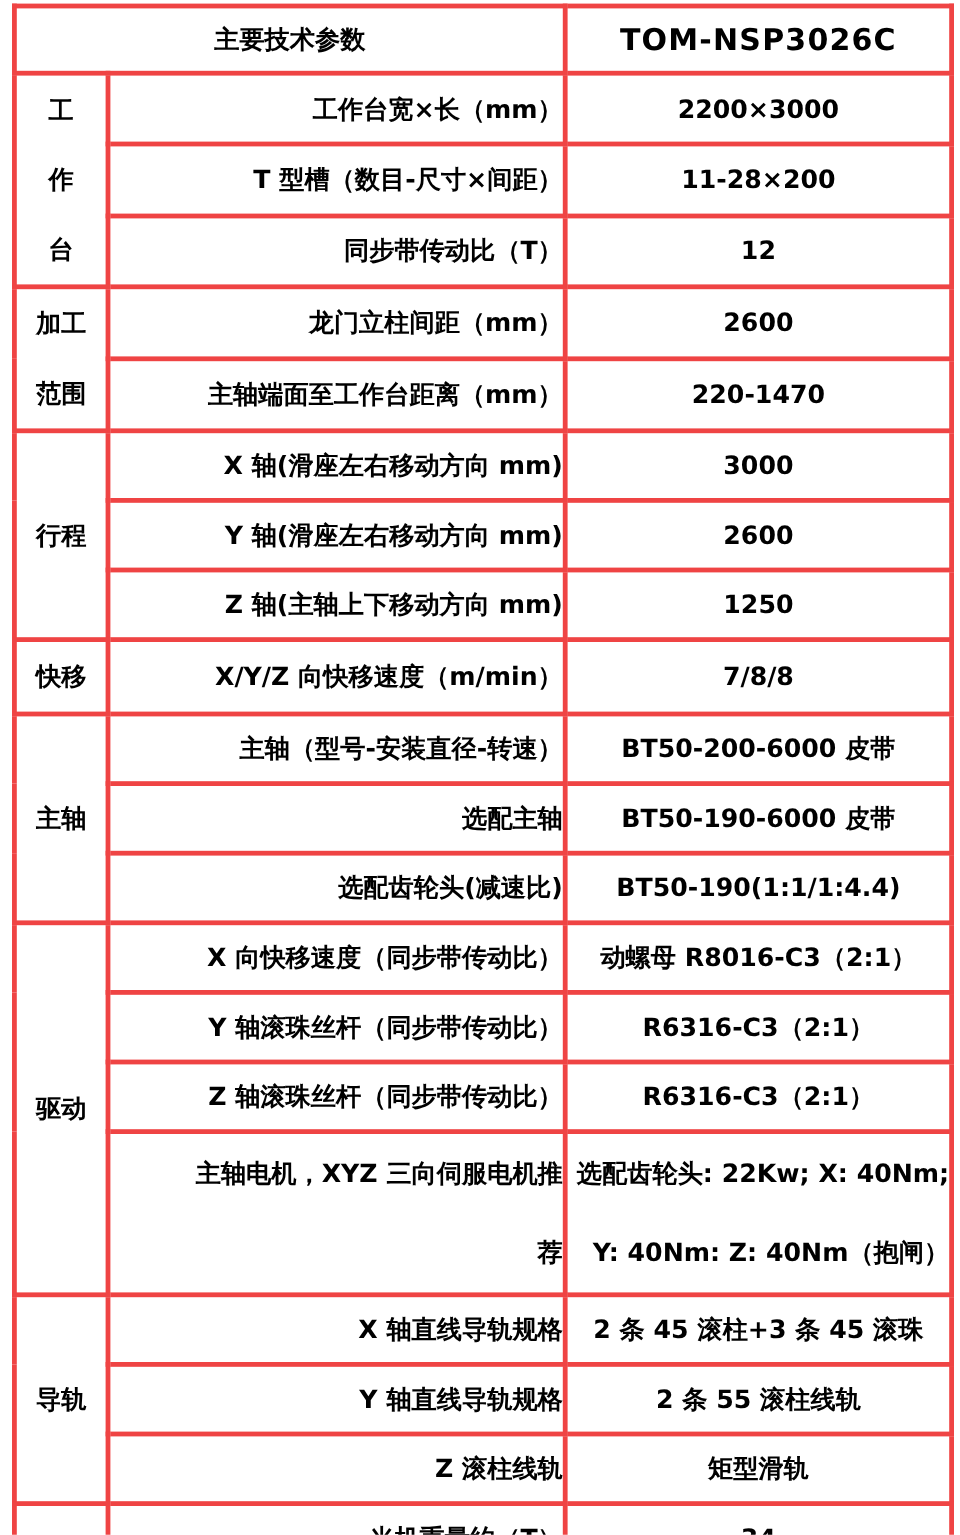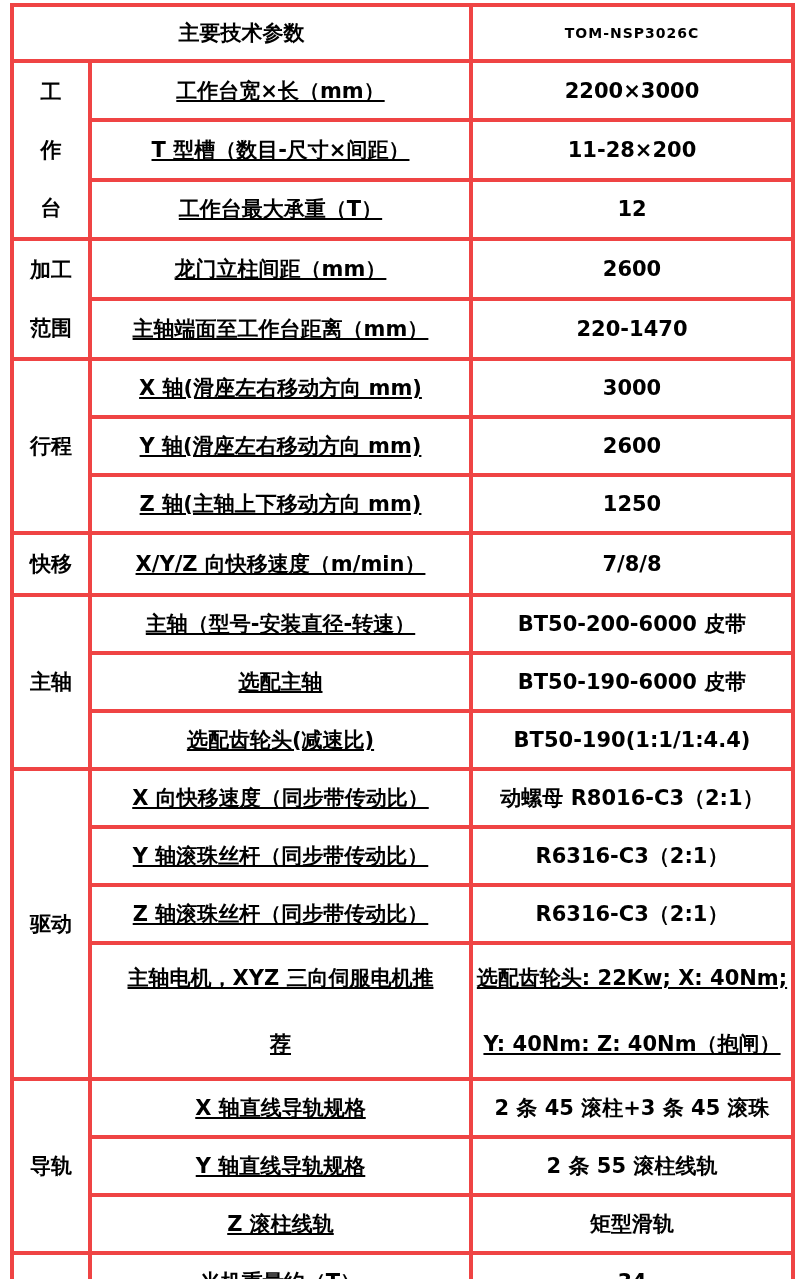--- a/index.html
+++ b/index.html
@@ -31,30 +31,29 @@
   table.spec td {
     border: 4px solid #ef4444;
     padding: 0;
     vertical-align: middle;
     overflow: hidden;
   }
   tr.r-header { height: 56px; }
   tr.r { height: 58px; }
   tr.r-tall { height: 114px; }
   td.hdr-left { text-align: center; }
-  td.hdr-right { text-align: center; font-size: 14px; letter-spacing: 1px; margin-top: 16px; }
+  td.hdr-right { text-align: center; font-size: 25px; letter-spacing: 1px; margin-top: 16px; }
   td.group {
     text-align: center;
     white-space: pre-line;
     line-height: 58px;
   }
   td.param {
-    text-align: center;
+    text-align: right;
     padding-left: 13px;
-    text-decoration: underline;
   }
   td.value { text-align: center; margin-left: 30px; }
   td.two-line-cell {
     white-space: pre-line;
     line-height: 66px;
   }
 </style>
 </head>
 <body>
 
@@ -77,21 +76,21 @@
 作
 台</td>
         <td class="param">工作台宽×长（mm）</td>
         <td class="value">2200×3000</td>
       </tr>
       <tr class="r">
         <td class="param">T 型槽（数目-尺寸×间距）</td>
         <td class="value">11-28×200</td>
       </tr>
       <tr class="r">
-        <td class="param">工作台最大承重（T）</td>
+        <td class="param">同步带传动比（T）</td>
         <td class="value">12</td>
       </tr>
 
       <tr class="r">
         <td class="group" rowspan="2">加工
 范围</td>
         <td class="param">龙门立柱间距（mm）</td>
         <td class="value">2600</td>
       </tr>
       <tr class="r">

